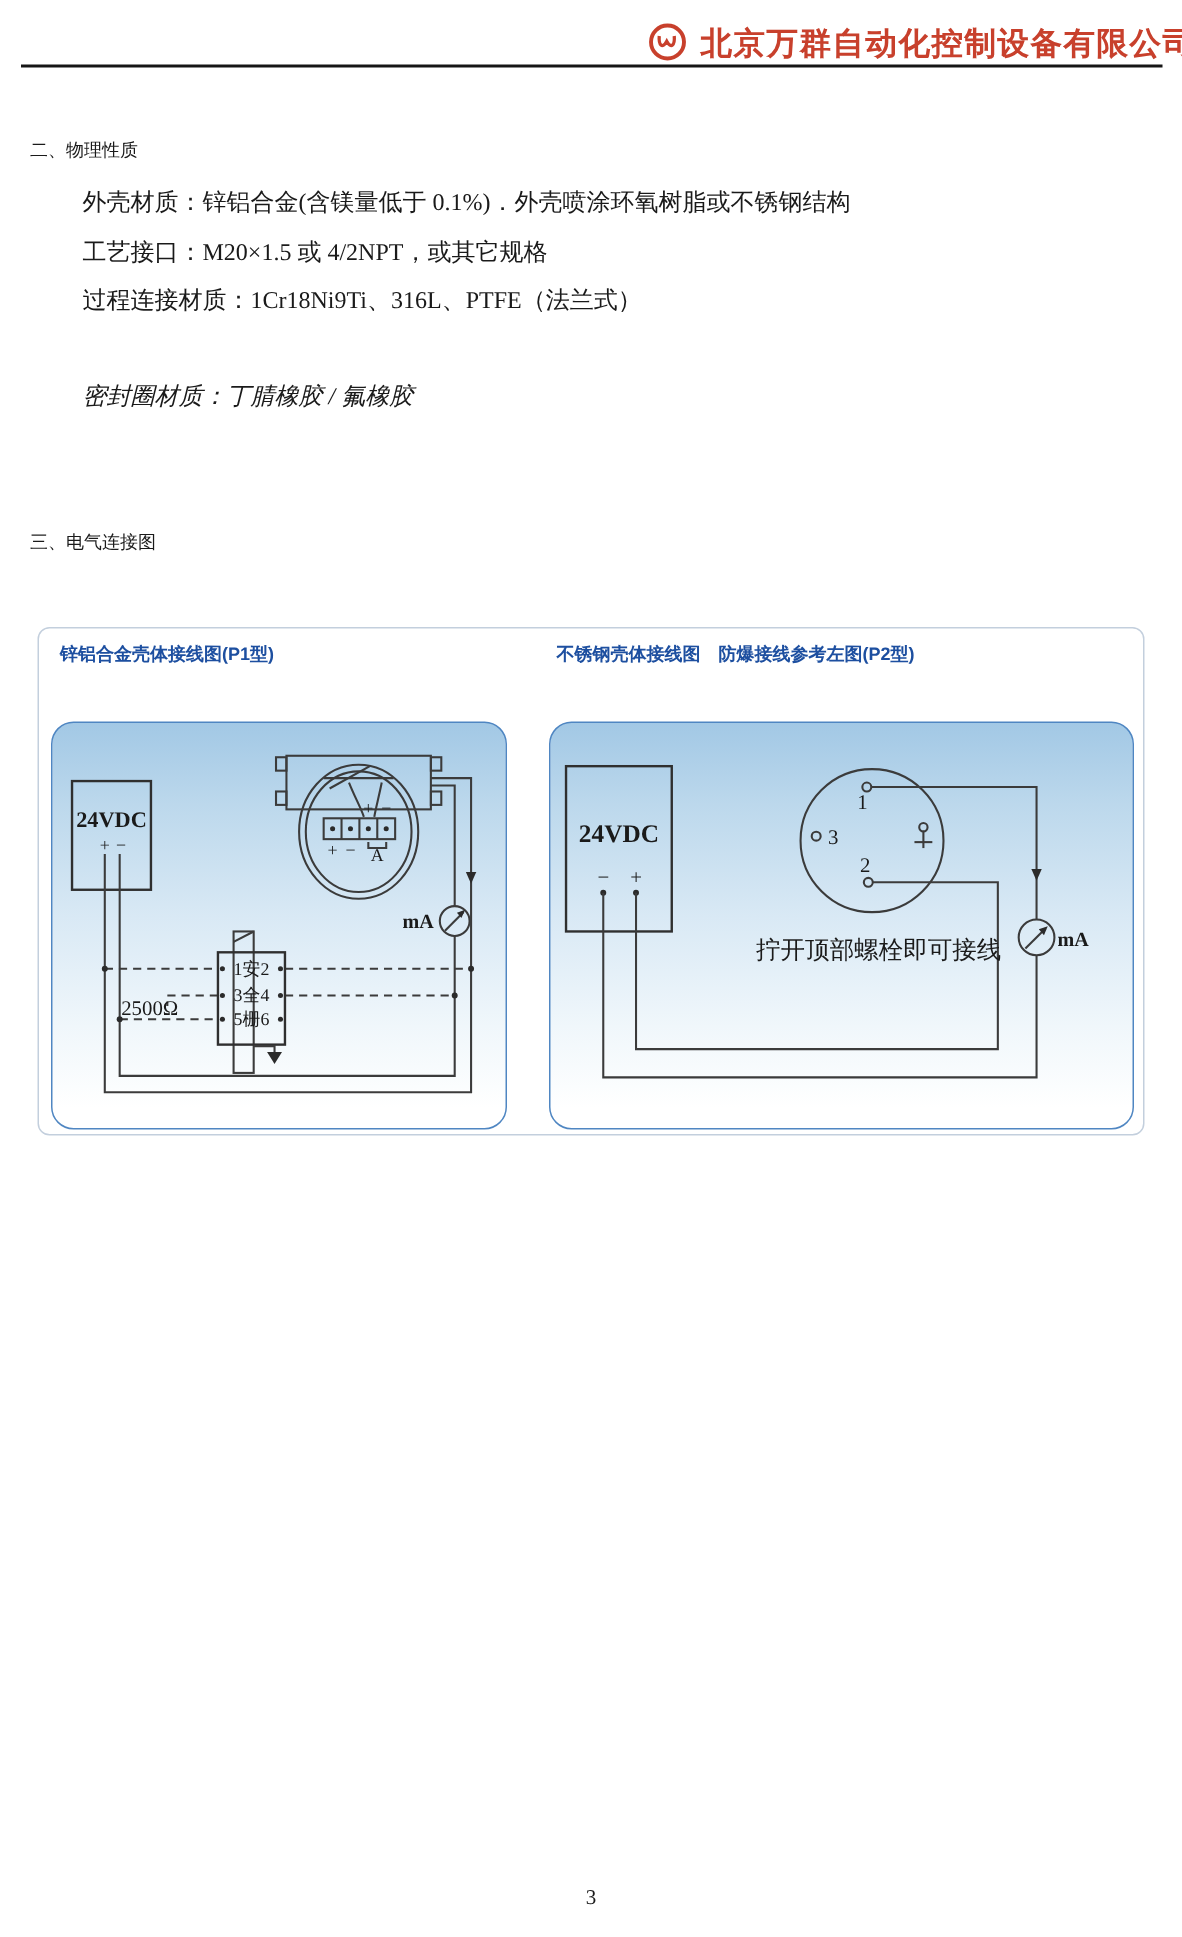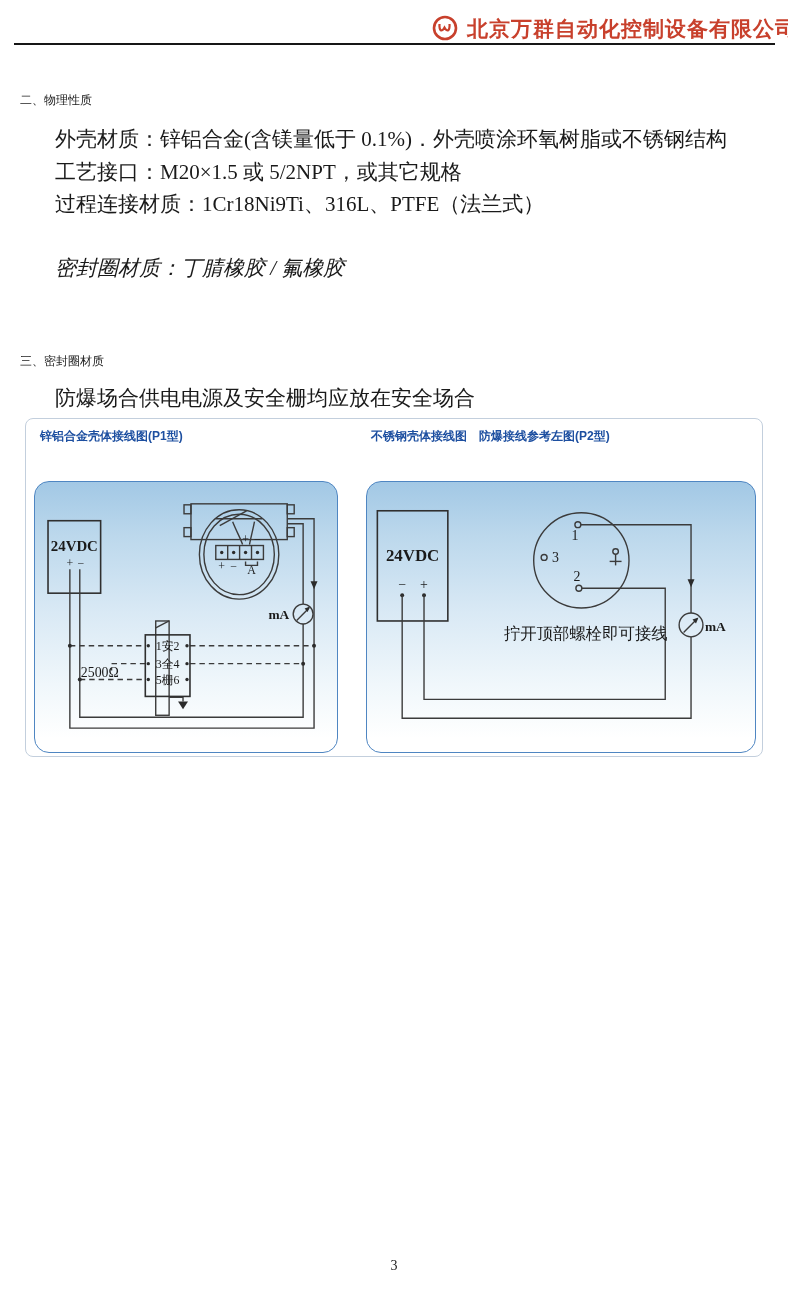--- a/index.html
+++ b/index.html
@@ -5,21 +5,21 @@
   html,body{margin:0;padding:0;background:#ffffff;}
   .page{position:relative;width:788px;height:1291px;background:#fff;overflow:hidden;
         font-family:"Liberation Serif","DejaVu Serif",serif;color:#1a1a1a;}
   
   .brand{position:absolute;top:14px;left:430px;display:flex;align-items:center;gap:7px;}
   .brand .cname{font-family:"Liberation Sans","DejaVu Sans",sans-serif;
         font-size:21px;font-weight:bold;color:#c8402c;letter-spacing:1px;white-space:nowrap;}
   .hr-rule{position:absolute;top:43px;left:14px;width:761px;height:2px;background:#161616;}
   
   .h2{position:absolute;left:20px;font-size:12px;font-weight:normal;margin:0;white-space:nowrap;}
-  .line{position:absolute;left:55px;font-size:21px;margin:0;white-space:nowrap;}
+  .line{position:absolute;left:55px;font-size:16px;margin:0;white-space:nowrap;}
   .hp{top:92px;} .pl0{top:125px;} .pl1{top:158px;} .pl2{top:190px;}
   .pl3{top:224px;} .pl4{top:254px;font-style:italic;} .pl5{top:287px;}
   .he{top:353px;} .note{top:384px;}
   
   .diagram-box{position:absolute;left:25px;top:418px;width:736px;height:337px;
         border:1px solid #c3cfdd;border-radius:8px;background:#fff;}
   .dtitle{position:absolute;top:9px;font-family:"Liberation Sans","DejaVu Sans",sans-serif;
         font-size:12px;font-weight:bold;color:#1d4fa0;white-space:nowrap;}
   .t-left{left:14px;} .t-right{left:345px;}
   .panel{position:absolute;top:62px;height:272px;border:1.5px solid #4f86c2;border-radius:15px;
@@ -48,26 +48,25 @@
     <svg width="30" height="30" viewBox="0 0 30 30">
       <circle cx="15" cy="14" r="11" fill="none" stroke="#c8402c" stroke-width="2.6"></circle>
       <path d="M9.5,10 C9,16 11.5,19 14.5,13.5 C17.5,19 20,16 19.5,10" fill="none" stroke="#c8402c" stroke-width="2.2"></path>
     </svg>
     <span class="cname">北京万群自动化控制设备有限公司</span>
   </div>
   <div class="hr-rule"></div>
 
   <h2 class="h2 hp">二、物理性质</h2>
   <p class="line pl0">外壳材质：锌铝合金(含镁量低于 0.1%)．外壳喷涂环氧树脂或不锈钢结构</p>
-  <p class="line pl1">工艺接口：M20×1.5 或 5/2NPT，或其它规格</p>
+  <p class="line pl1">工艺接口：M20×1.5 或 4/2NPT，或其它规格</p>
   <p class="line pl2">过程连接材质：1Cr18Ni9Ti、316L、PTFE（法兰式）</p>
   <p class="line pl4">密封圈材质：丁腈橡胶 / 氟橡胶</p>
 
-  <h2 class="h2 he">三、密封圈材质</h2>
-  <p class="line note">防爆场合供电电源及安全栅均应放在安全场合</p>
+  <h2 class="h2 he">三、电气连接图</h2>
 
   <section class="diagram-box">
     <span class="dtitle t-left">锌铝合金壳体接线图(P1型)</span>
     <span class="dtitle t-right">不锈钢壳体接线图　防爆接线参考左图(P2型)</span>
 
     <div class="panel p1">
       <svg viewBox="0 0 304 272">
 
         <rect x="13" y="39" width="53" height="73" class="blk"></rect>
         <text x="39.5" y="70" text-anchor="middle" class="lbl-supply">24VDC</text>

